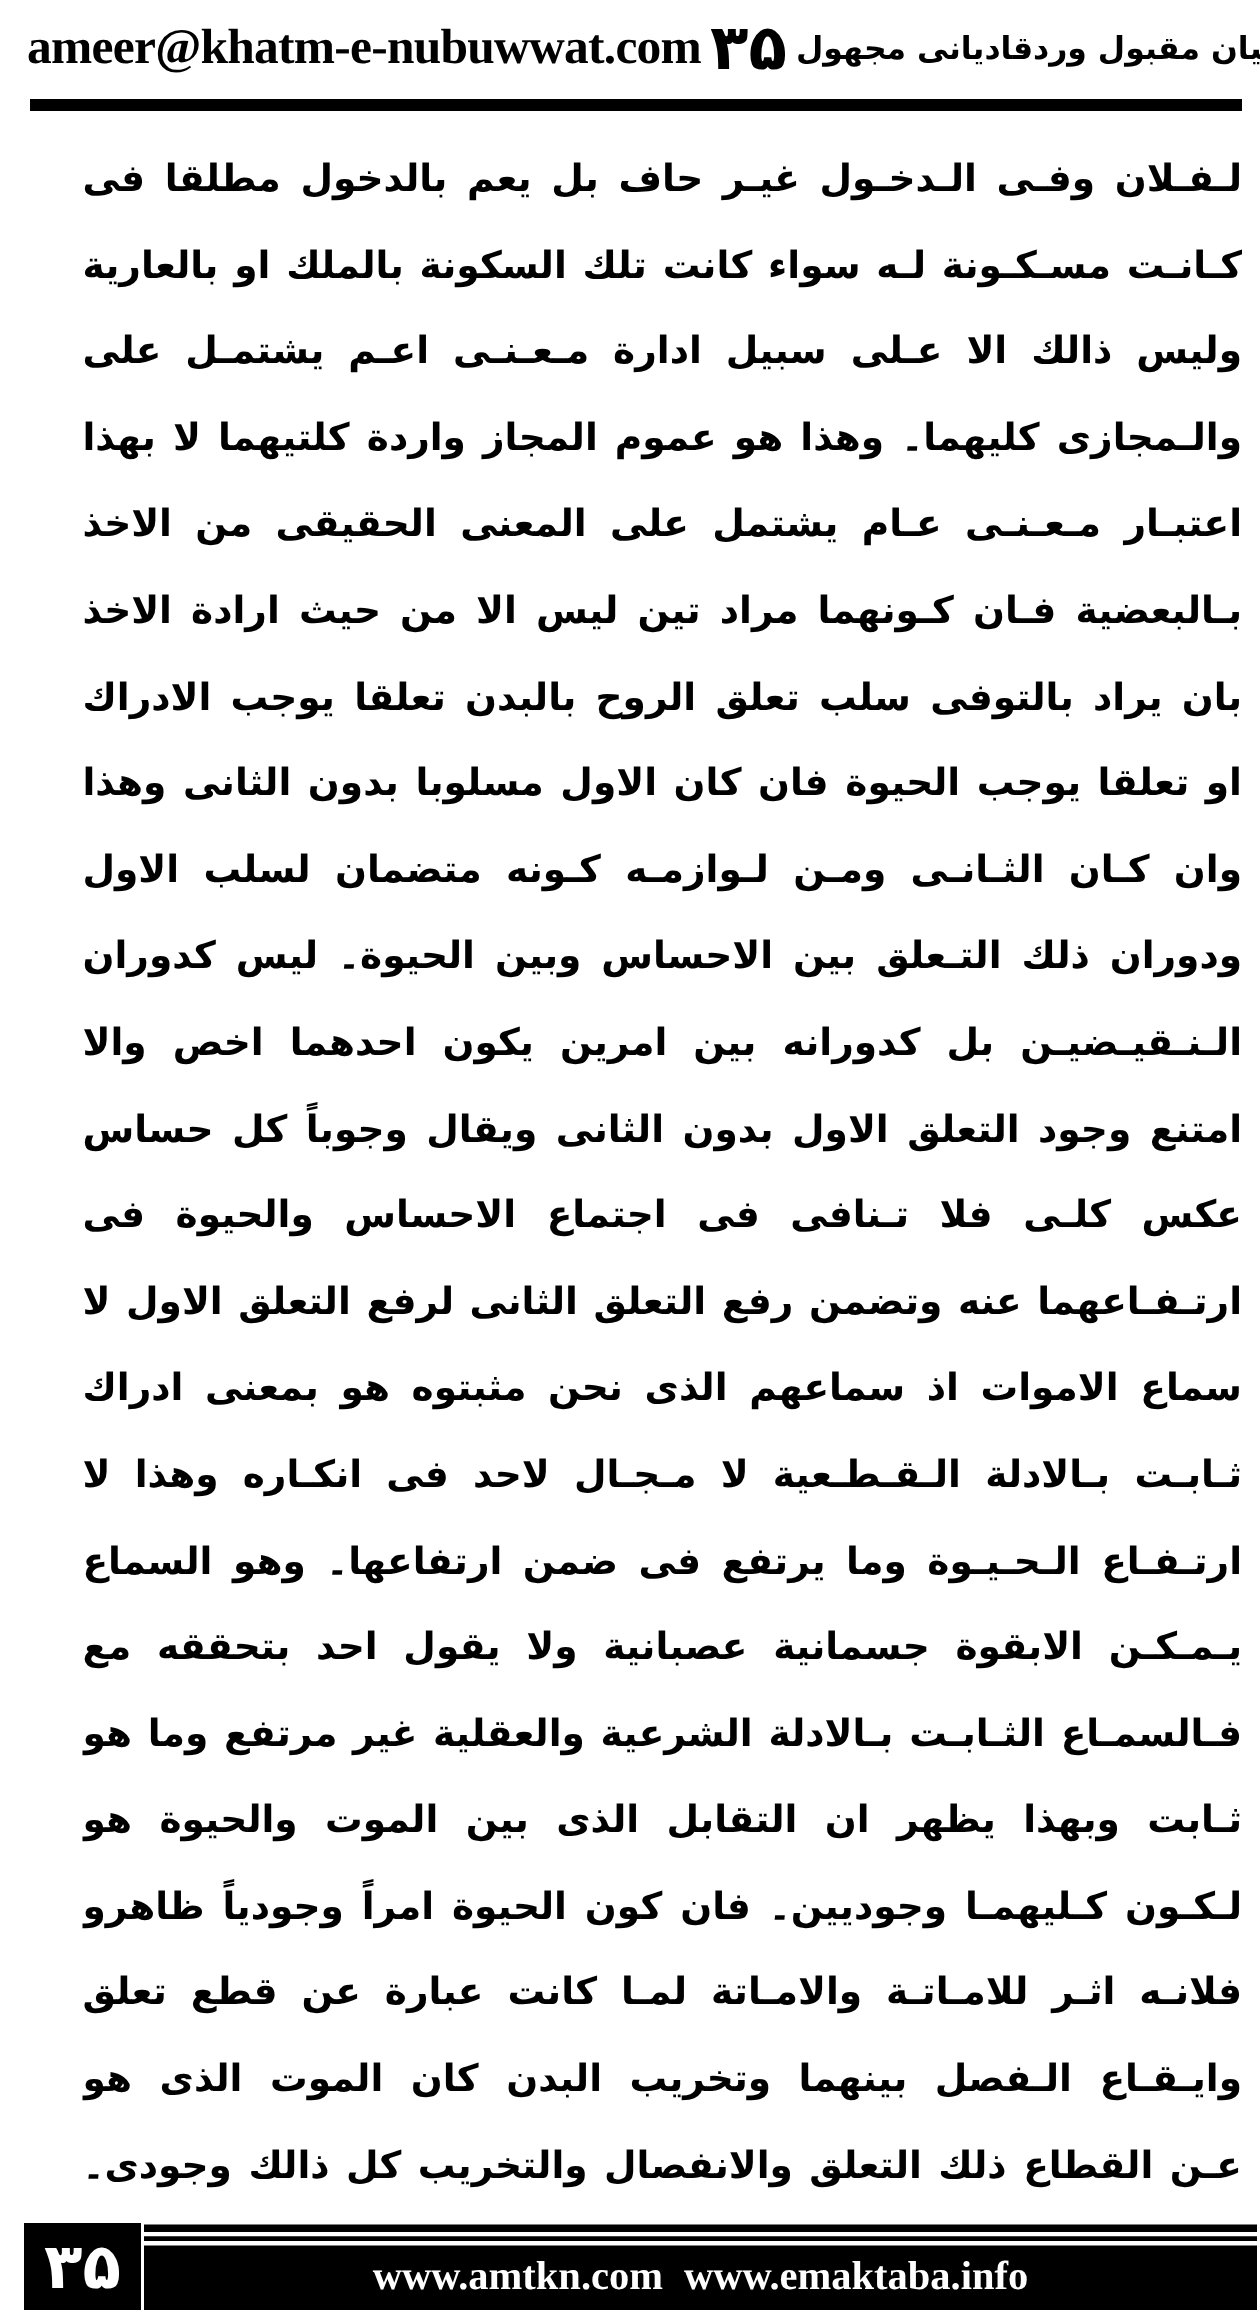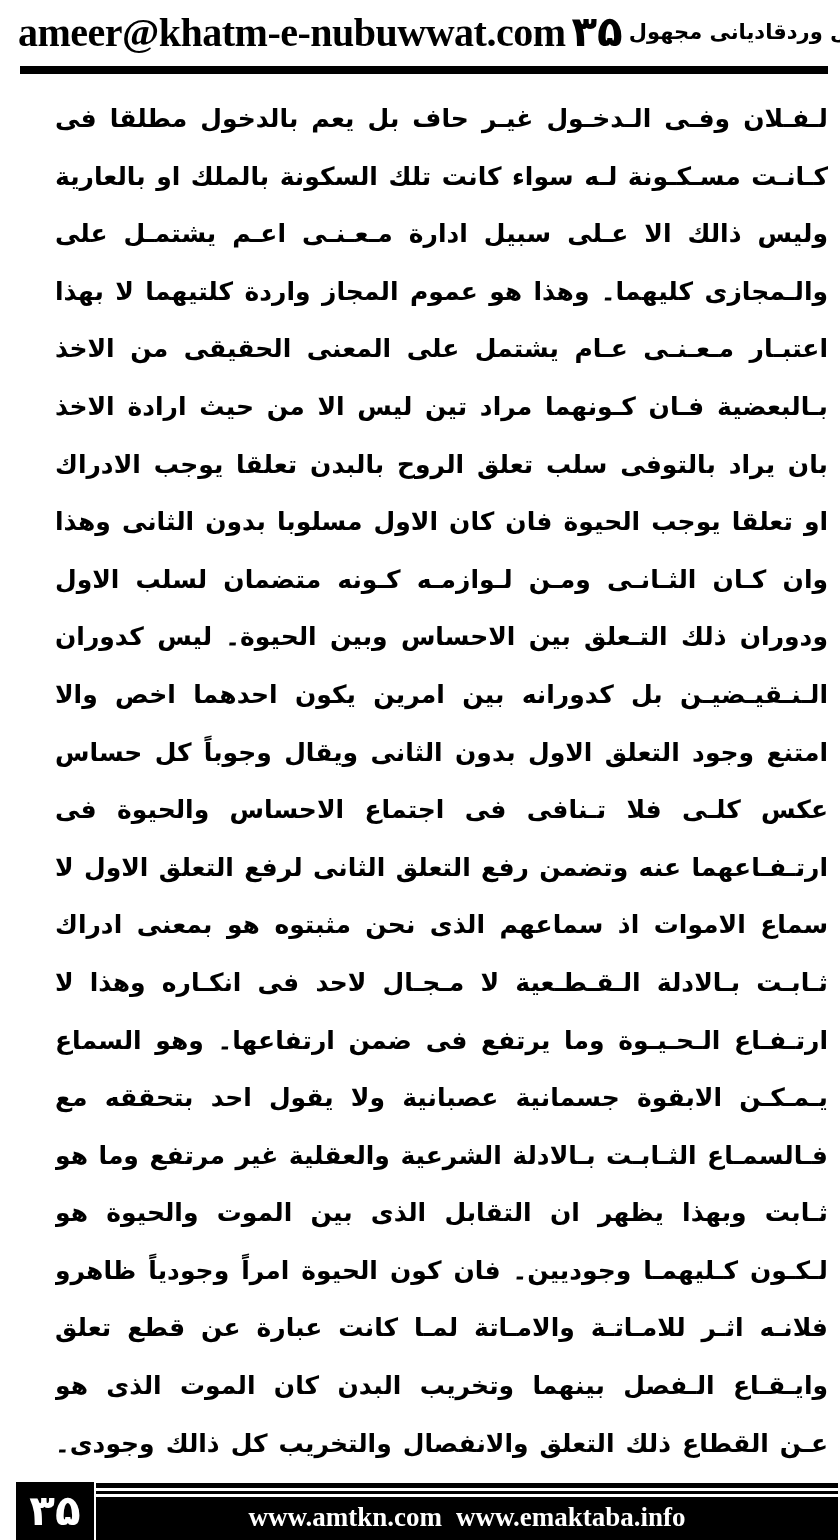--- a/index.html
+++ b/index.html
@@ -11,21 +11,21 @@
     overflow:hidden;
     font-family:"DejaVu Sans", sans-serif;
   }
   
   .header{
     position:absolute;top:0;left:18px;right:10px;height:64px;
     display:flex;align-items:center;justify-content:space-between;
   }
   .email{
     font-family:"Liberation Serif", serif;
-    font-weight:bold;font-size:40px;letter-spacing:-0.5px;
+    font-weight:bold;font-size:33px;letter-spacing:-0.5px;
     white-space:nowrap;
   }
   .header-num{
     font-weight:bold;font-size:42px;line-height:1;
     direction:rtl;white-space:nowrap;
     padding:0 6px;
   }
   .header-title{
     direction:rtl;unicode-bidi:plaintext;
     font-weight:bold;font-size:21px;

